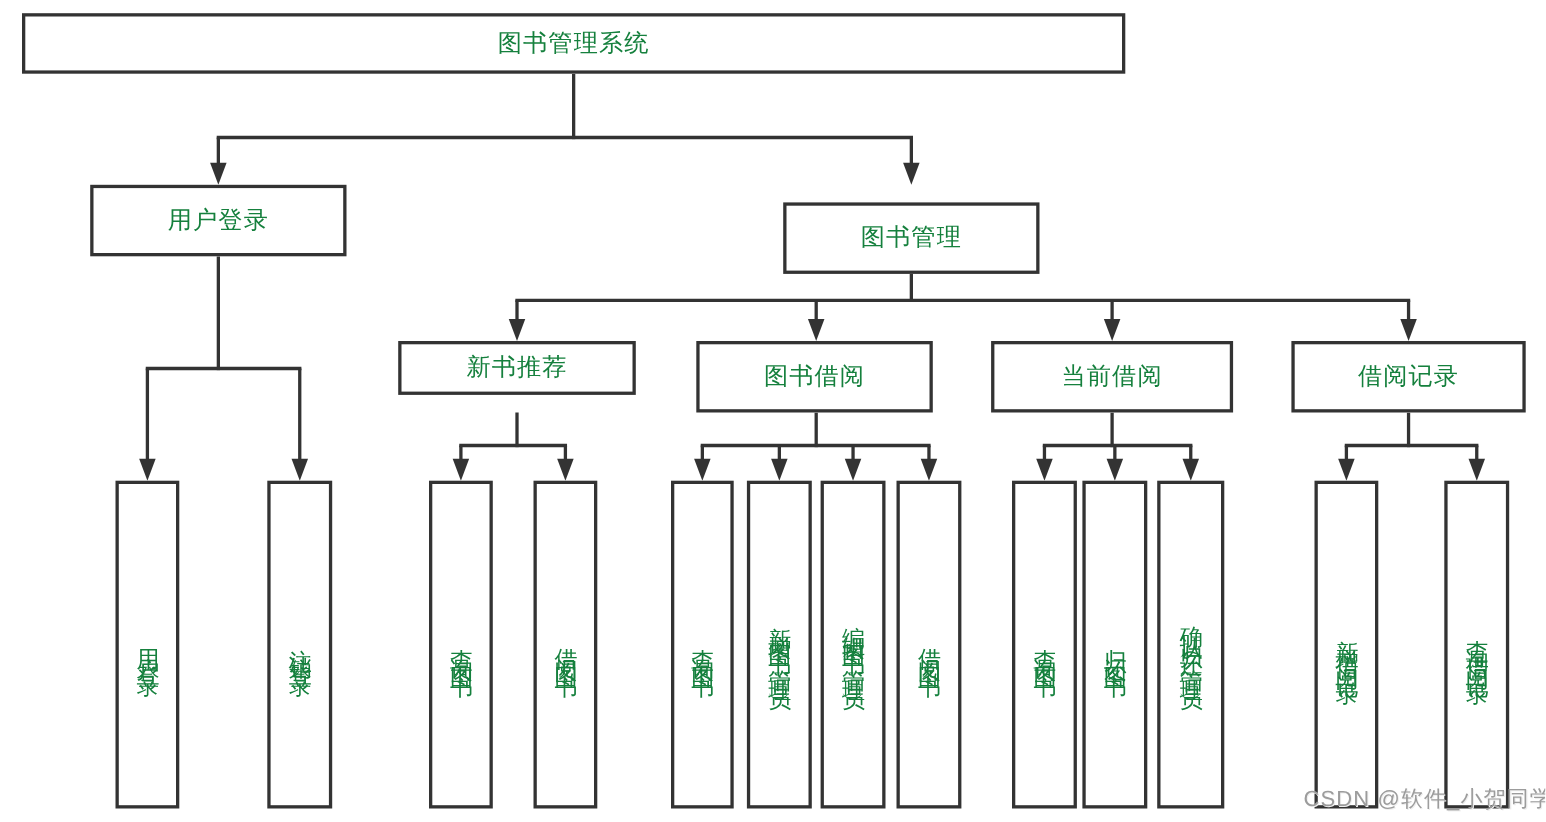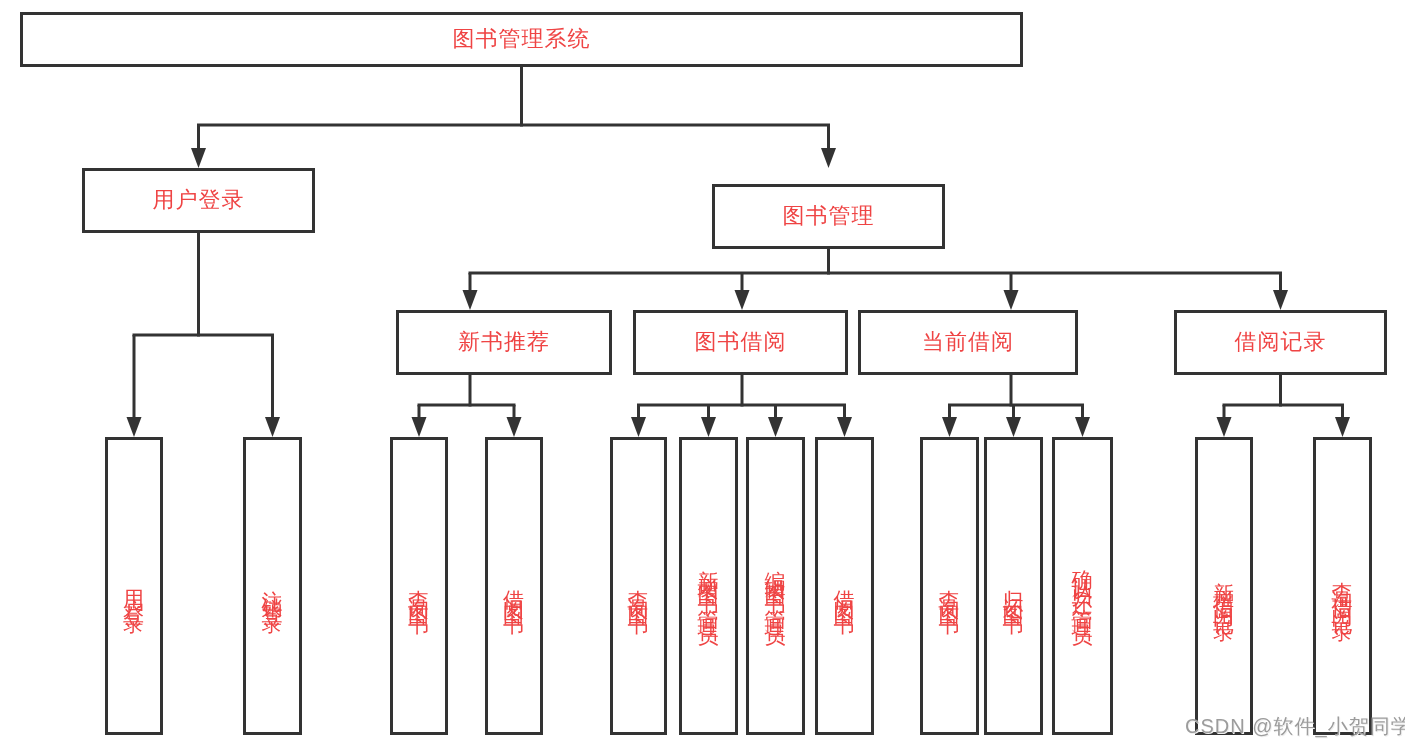--- a/index.html
+++ b/index.html
@@ -12,21 +12,21 @@
   }
   .wires{position:absolute;left:0;top:0;width:1405px;height:747px;}
   .box{
     position:absolute;
     box-sizing:border-box;
     border:3px solid #333333;
     background:#ffffff;
     display:flex;
     align-items:center;
     justify-content:center;
-    color:#ef4444;
+    color:#15803d;
     font-size:22px;
     letter-spacing:1px;
     text-align:center;
     line-height:1.1;
   }
   .vbox{
     writing-mode:vertical-rl;
     text-orientation:mixed;
     font-size:21px;
     letter-spacing:8px;
@@ -123,23 +123,23 @@
       <polygon points="1216.5,417 1231.5,417 1224,437" stroke="none"></polygon>
       <polygon points="1335,417 1350,417 1342.5,437" stroke="none"></polygon>
     </g>
   </svg>
 
   <div class="box" style="left:20px;top:12px;width:1003px;height:55px;">图书管理系统</div>
 
   <div class="box" style="left:82px;top:168px;width:233px;height:65px;">用户登录</div>
   <div class="box" style="left:712px;top:184px;width:233px;height:65px;">图书管理</div>
 
-  <div class="box" style="left:362px;top:310px;width:216px;height:65px;margin-left:34px;">新书推荐</div>
+  <div class="box" style="left:362px;top:310px;width:216px;height:49px;">新书推荐</div>
   <div class="box" style="left:633px;top:310px;width:215px;height:65px;">图书借阅</div>
-  <div class="box" style="left:858px;top:310px;width:220px;height:65px;">当前借阅</div>
+  <div class="box" style="left:901px;top:310px;width:220px;height:65px;">当前借阅</div>
   <div class="box" style="left:1174px;top:310px;width:213px;height:65px;">借阅记录</div>
 
   <div class="box vbox" style="left:105px;top:437px;width:58px;height:298px;">用户登录</div>
   <div class="box vbox" style="left:243px;top:437px;width:59px;height:298px;">注销登录</div>
 
   <div class="box vbox" style="left:390px;top:437px;width:58px;height:298px;">查询图书</div>
   <div class="box vbox" style="left:485px;top:437px;width:58px;height:298px;">借阅图书</div>
 
   <div class="box vbox" style="left:610px;top:437px;width:57px;height:298px;">查询图书</div>
   <div class="box vbox" style="left:679px;top:437px;width:59px;height:298px;">新增图书（管理员）</div>

